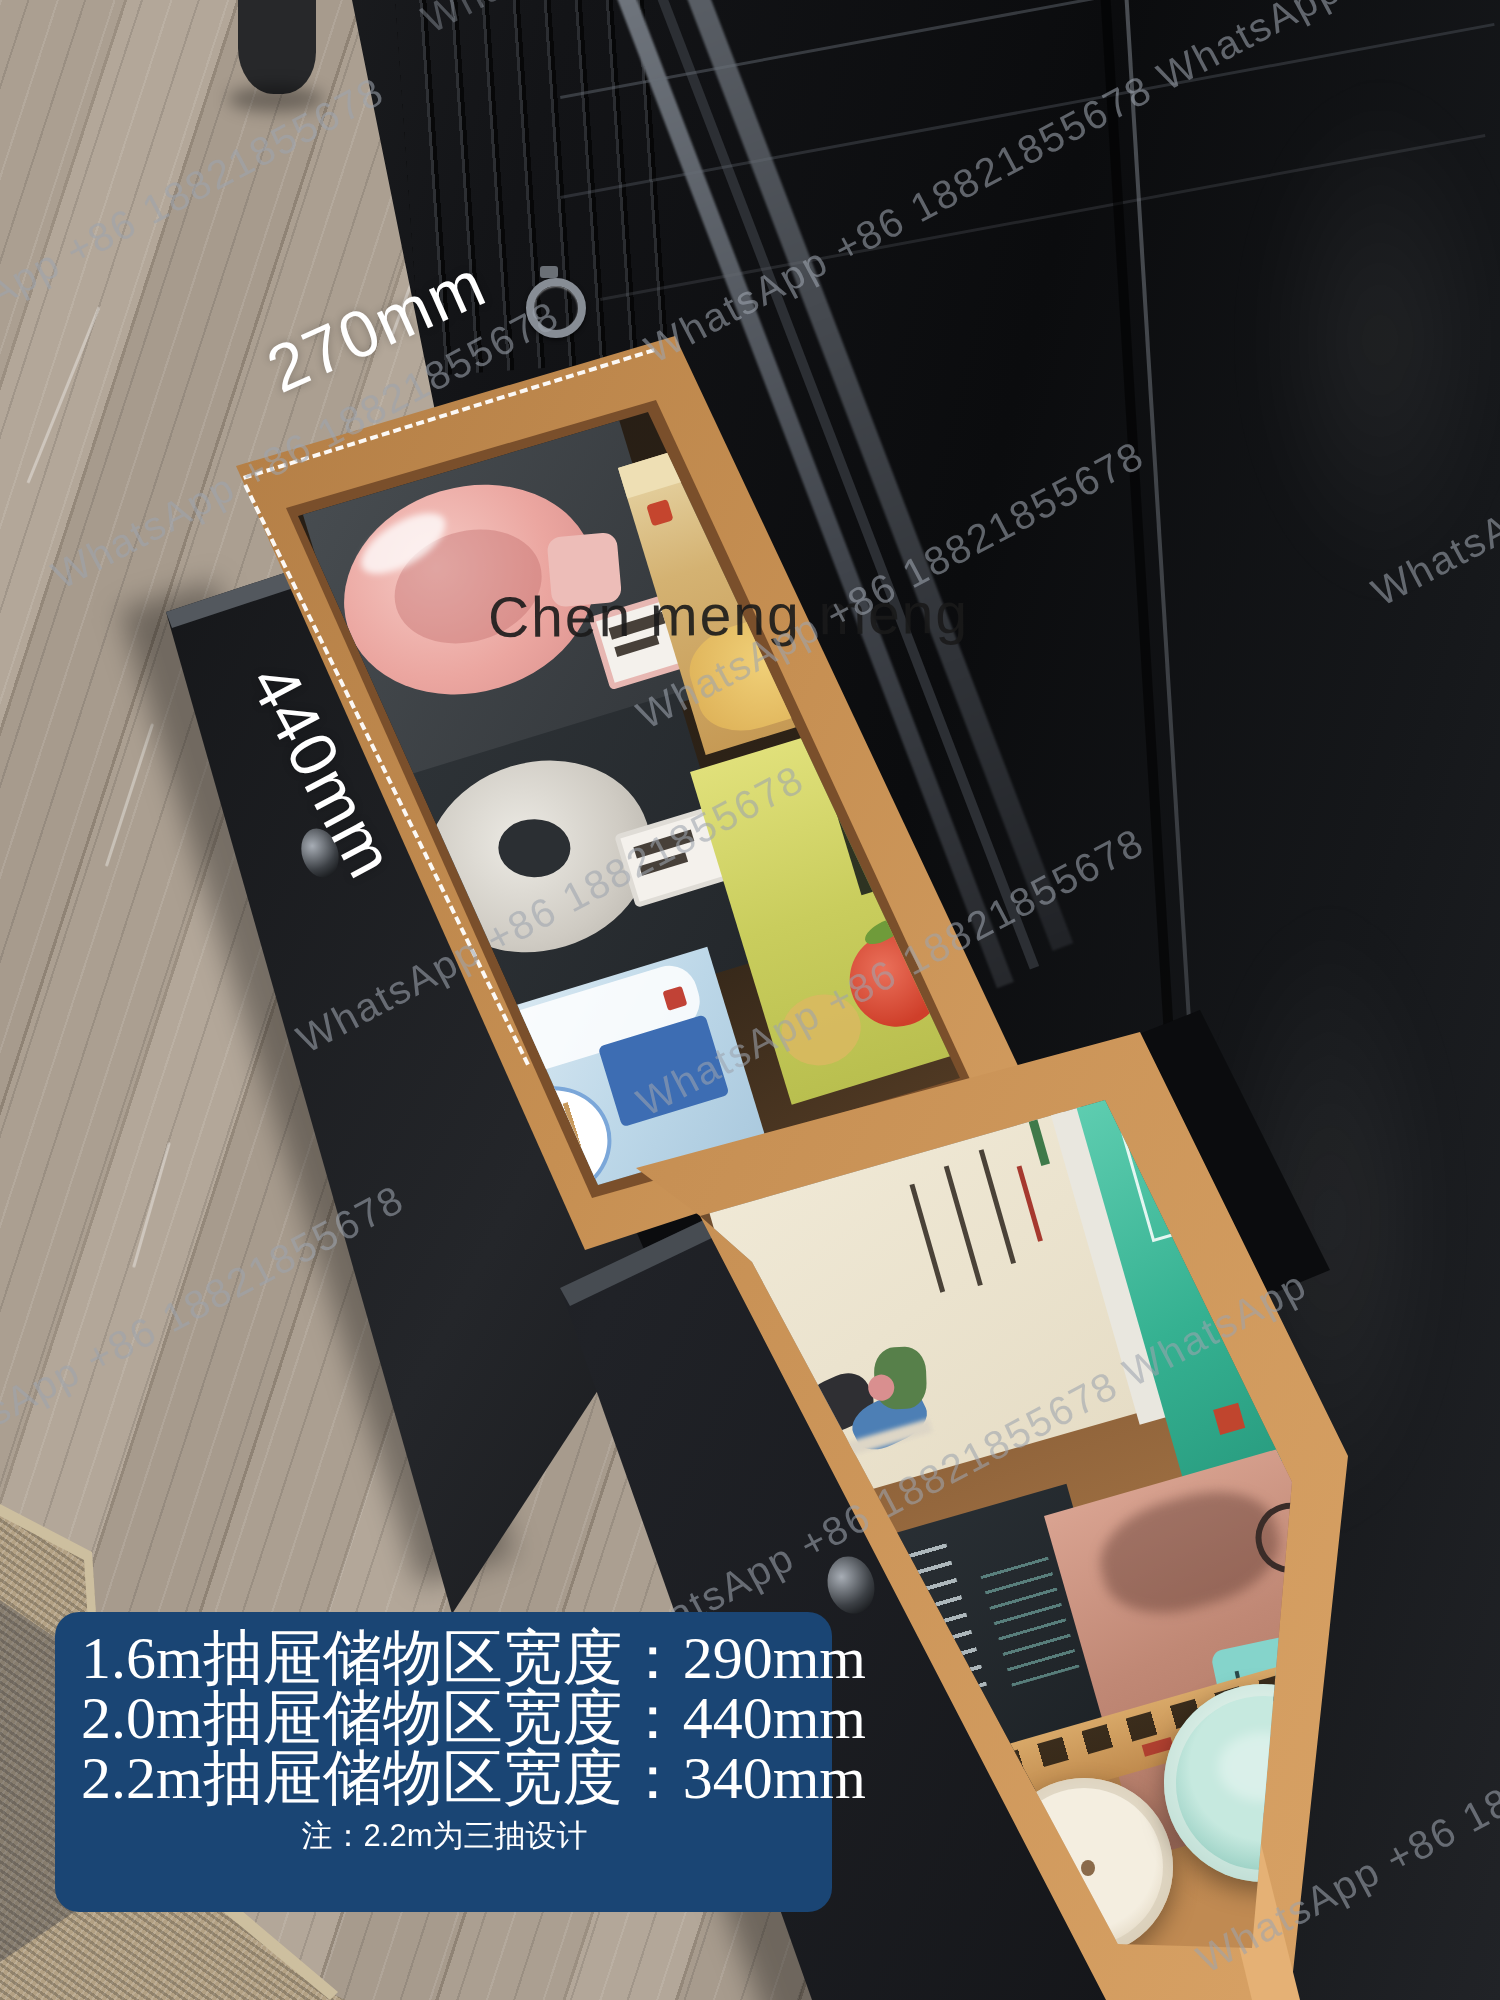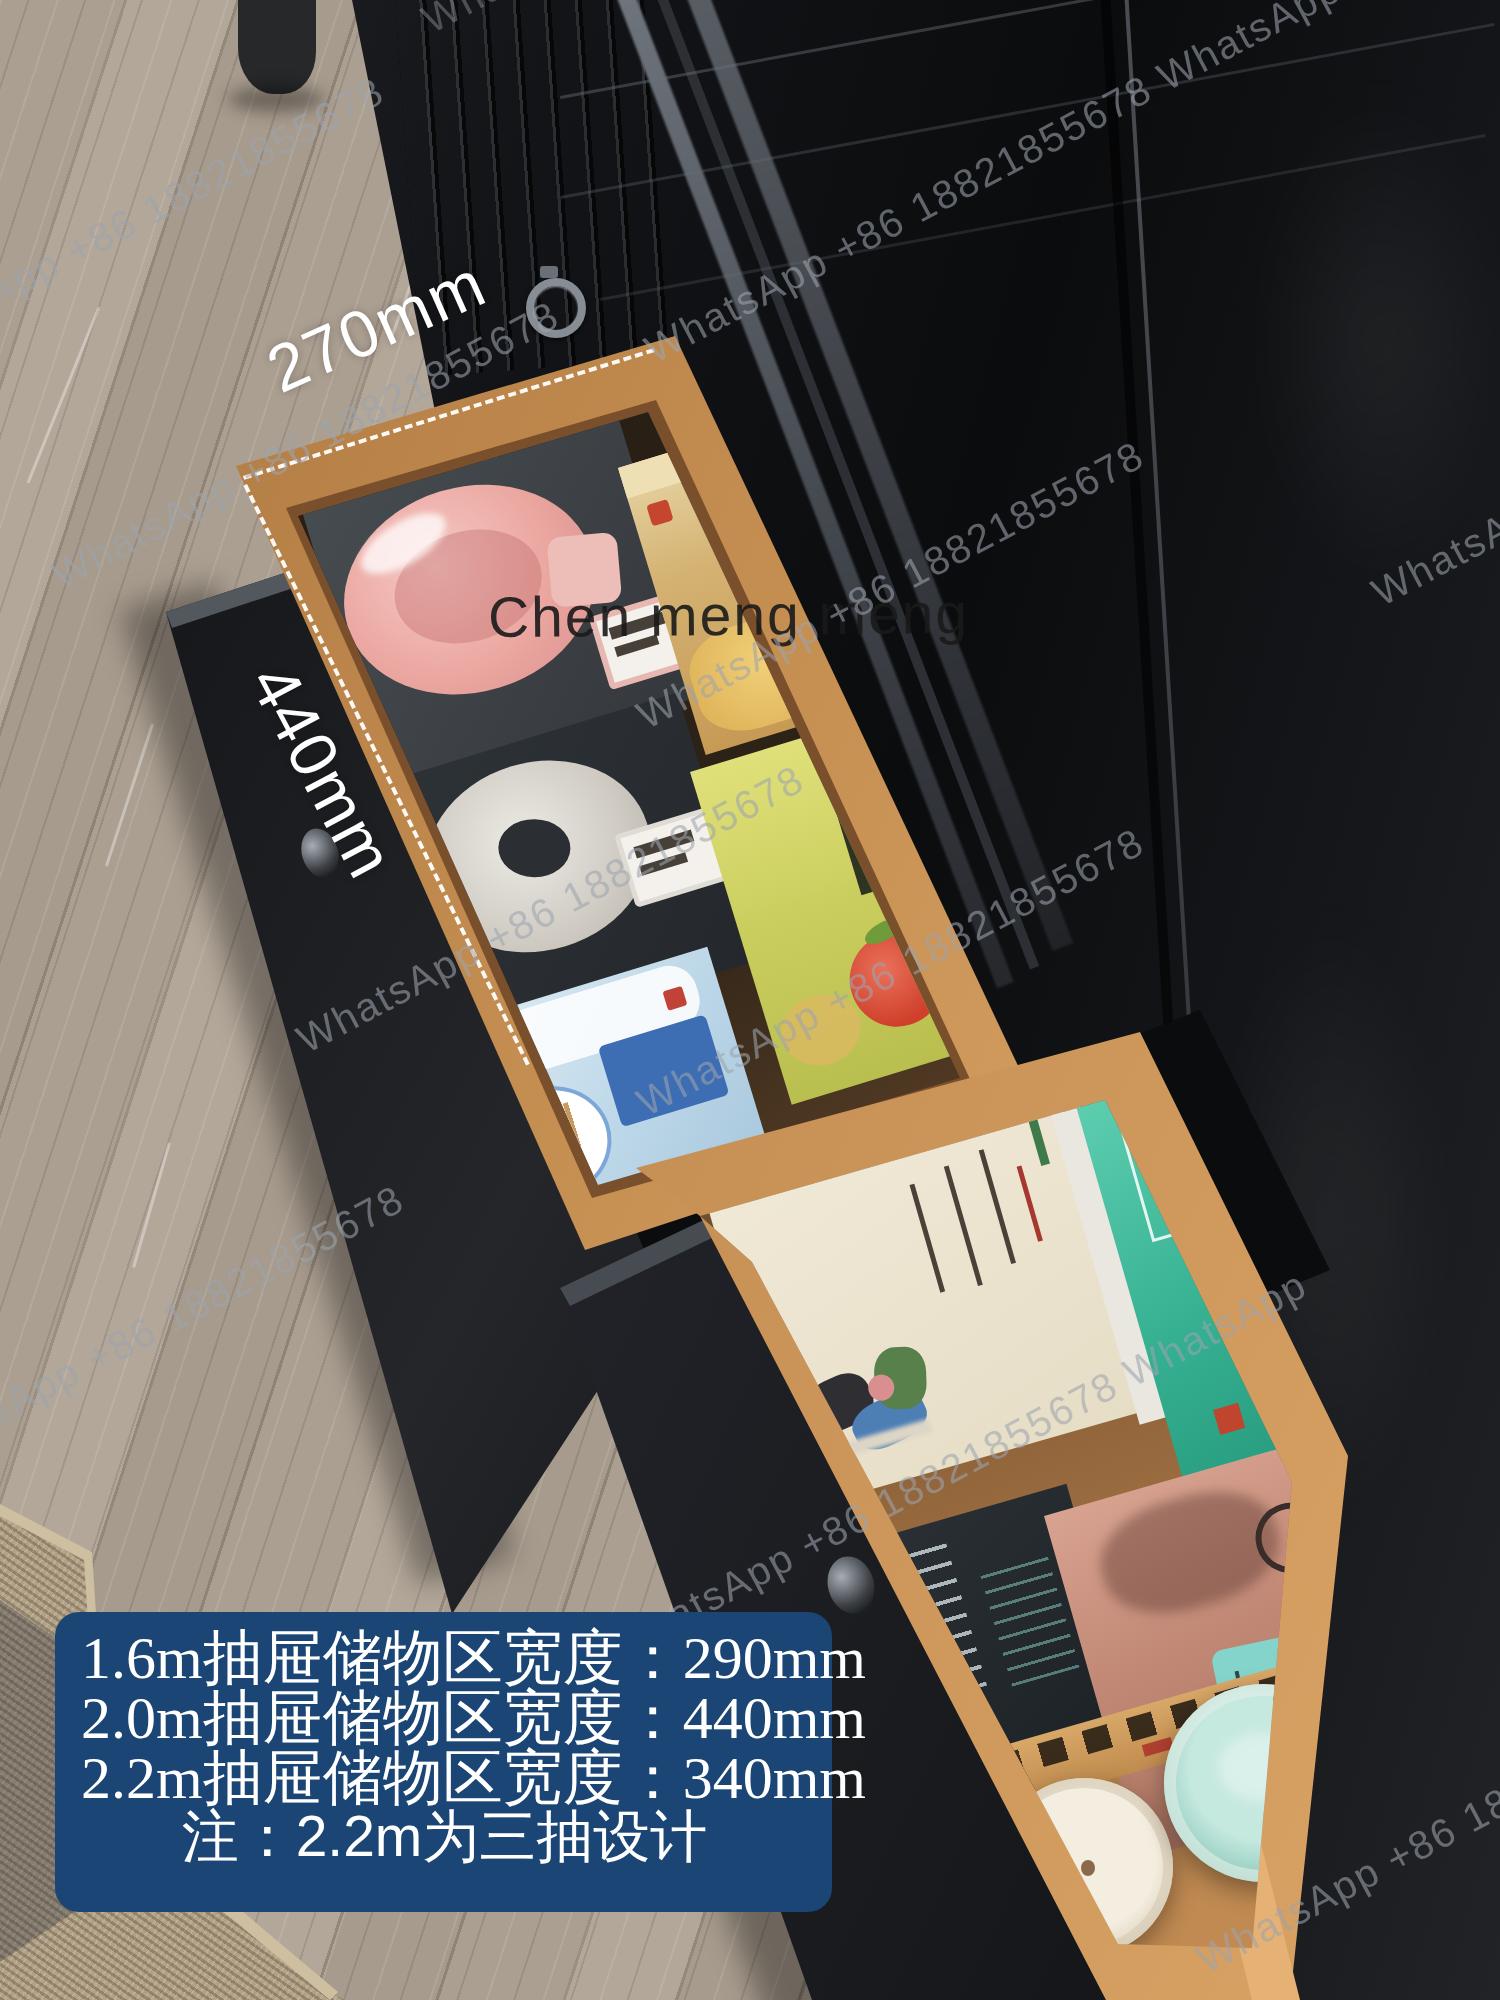--- a/index.html
+++ b/index.html
@@ -57,21 +57,21 @@
   .dash{height:0;border-top:4px dashed #ffffff;opacity:0.95;}
   .dim{color:#fff;font-size:66px;font-weight:400;letter-spacing:2px;
        text-shadow:0 0 8px rgba(0,0,0,0.25);white-space:nowrap;}
   .wm{color:rgba(156,164,174,0.58);font-size:40px;line-height:40px;letter-spacing:2px;
       white-space:nowrap;transform-origin:0 50%;transform:rotate(-28deg);}
   .chen{color:#1a1a1a;font-size:57px;letter-spacing:2px;white-space:nowrap;opacity:0.9;}
   
   .spec{left:55px;top:1612px;width:777px;height:300px;border-radius:24px;
         padding:16px 24px 10px 26px;box-sizing:border-box;}
   .spec-line{color:#fff;font-size:60px;line-height:60px;white-space:nowrap;font-family:Liberation Serif, serif;}
-  .spec-note{color:#fff;font-size:57px;line-height:52px;text-align:center;margin-top:2px;}
+  .spec-note{color:#fff;font-size:31px;line-height:52px;text-align:center;margin-top:2px;}
   .knob-dark{border-radius:50%;background:radial-gradient(circle at 35% 32%,#a7adb5,#3c4045 58%,#101214 92%);}
   .ring{width:44px;height:44px;border-radius:50%;border:8px solid #878d95;
         box-shadow:0 2px 4px rgba(0,0,0,0.6), inset 0 1px 2px rgba(255,255,255,0.5);}
   .label-chip{background:#f4f1ec;border-radius:5px;}
   .txtbar{background:#474039;}
 </style>
 </head>
 <body>
 
 <div id="stage">

